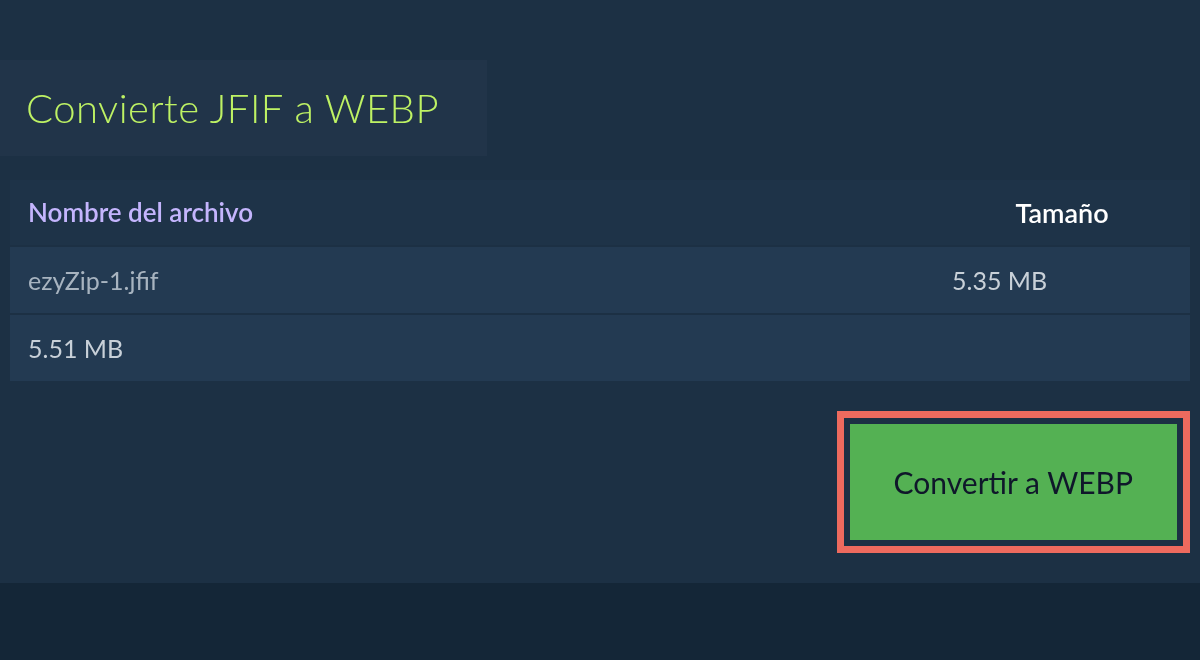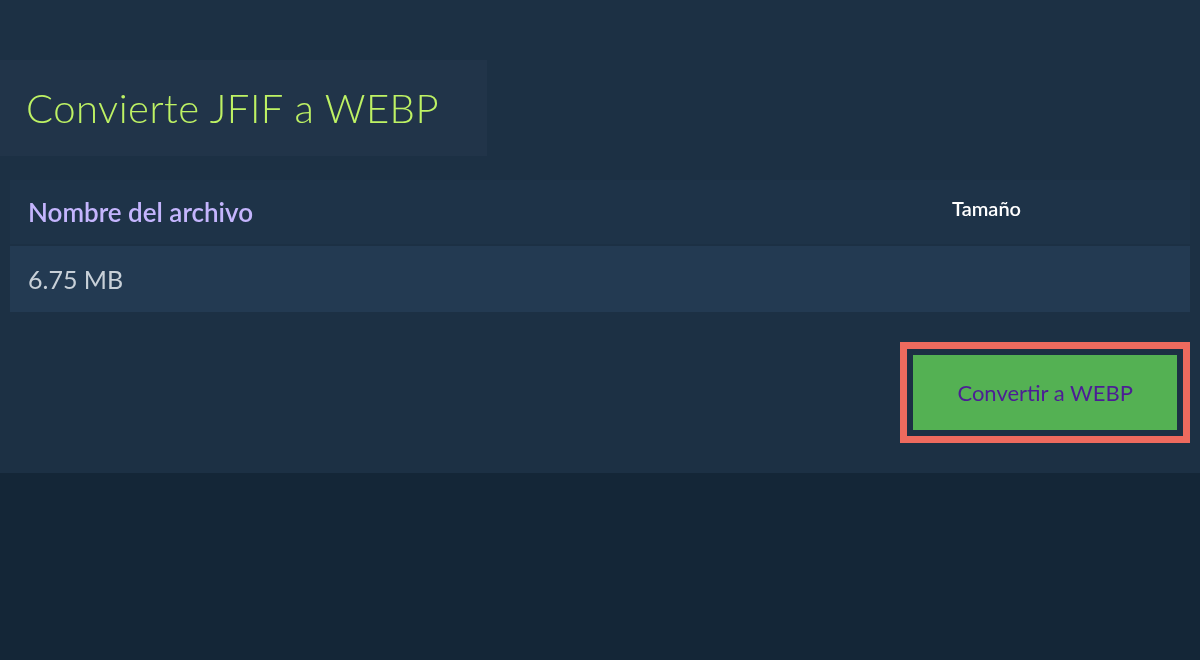--- a/index.html
+++ b/index.html
@@ -42,22 +42,23 @@
     }
     .col-filename {
       flex: 1;
       color: #c4b5fd;
       font-size: 26px;
       font-weight: 600;
     }
     .col-size {
       width: 220px;
       color: #ffffff;
-      font-size: 20px;
+      font-size: 27px;
       font-weight: 600;
+      text-align: center;
     }
     .table-row {
       display: flex;
       background-color: #233a52;
       padding: 18px 18px;
       margin-top: 2px;
     }
     .table-row .cell-filename {
       flex: 1;
       color: #a8b4c0;
@@ -75,44 +76,48 @@
       justify-content: flex-end;
       margin: 30px 10px 0 10px;
     }
     .convert-button-wrapper {
       border: 7px solid #ed6a5e;
       padding: 6px;
       display: inline-block;
     }
     .convert-button {
       background-color: #54b153;
-      color: #4c1d95;
+      color: #0f172a;
       border: none;
-      padding: 24px 44px;
-      font-size: 22px;
+      padding: 40px 44px;
+      font-size: 30px;
       font-weight: 400;
       cursor: pointer;
       font-family: inherit;
     }
   </style>
 </head>
 <body>
 
 <div class="panel">
   <div class="tab-header">
     <h1>Convierte JFIF a WEBP</h1>
   </div>
 
   <div class="table-container">
     <div class="table-header">
       <div class="col-filename">Nombre del archivo</div>
       <div class="col-size">Tamaño</div>
     </div>
     <div class="table-row">
-      <div class="cell-size">6.75 MB</div>
+      <div class="cell-filename">ezyZip-1.jfif</div>
+      <div class="cell-size">5.35 MB</div>
+    </div>
+    <div class="table-row">
+      <div class="cell-size">5.51 MB</div>
     </div>
   </div>
 
   <div class="button-container">
     <div class="convert-button-wrapper">
       <button class="convert-button">Convertir a WEBP</button>
     </div>
   </div>
 </div>
 

